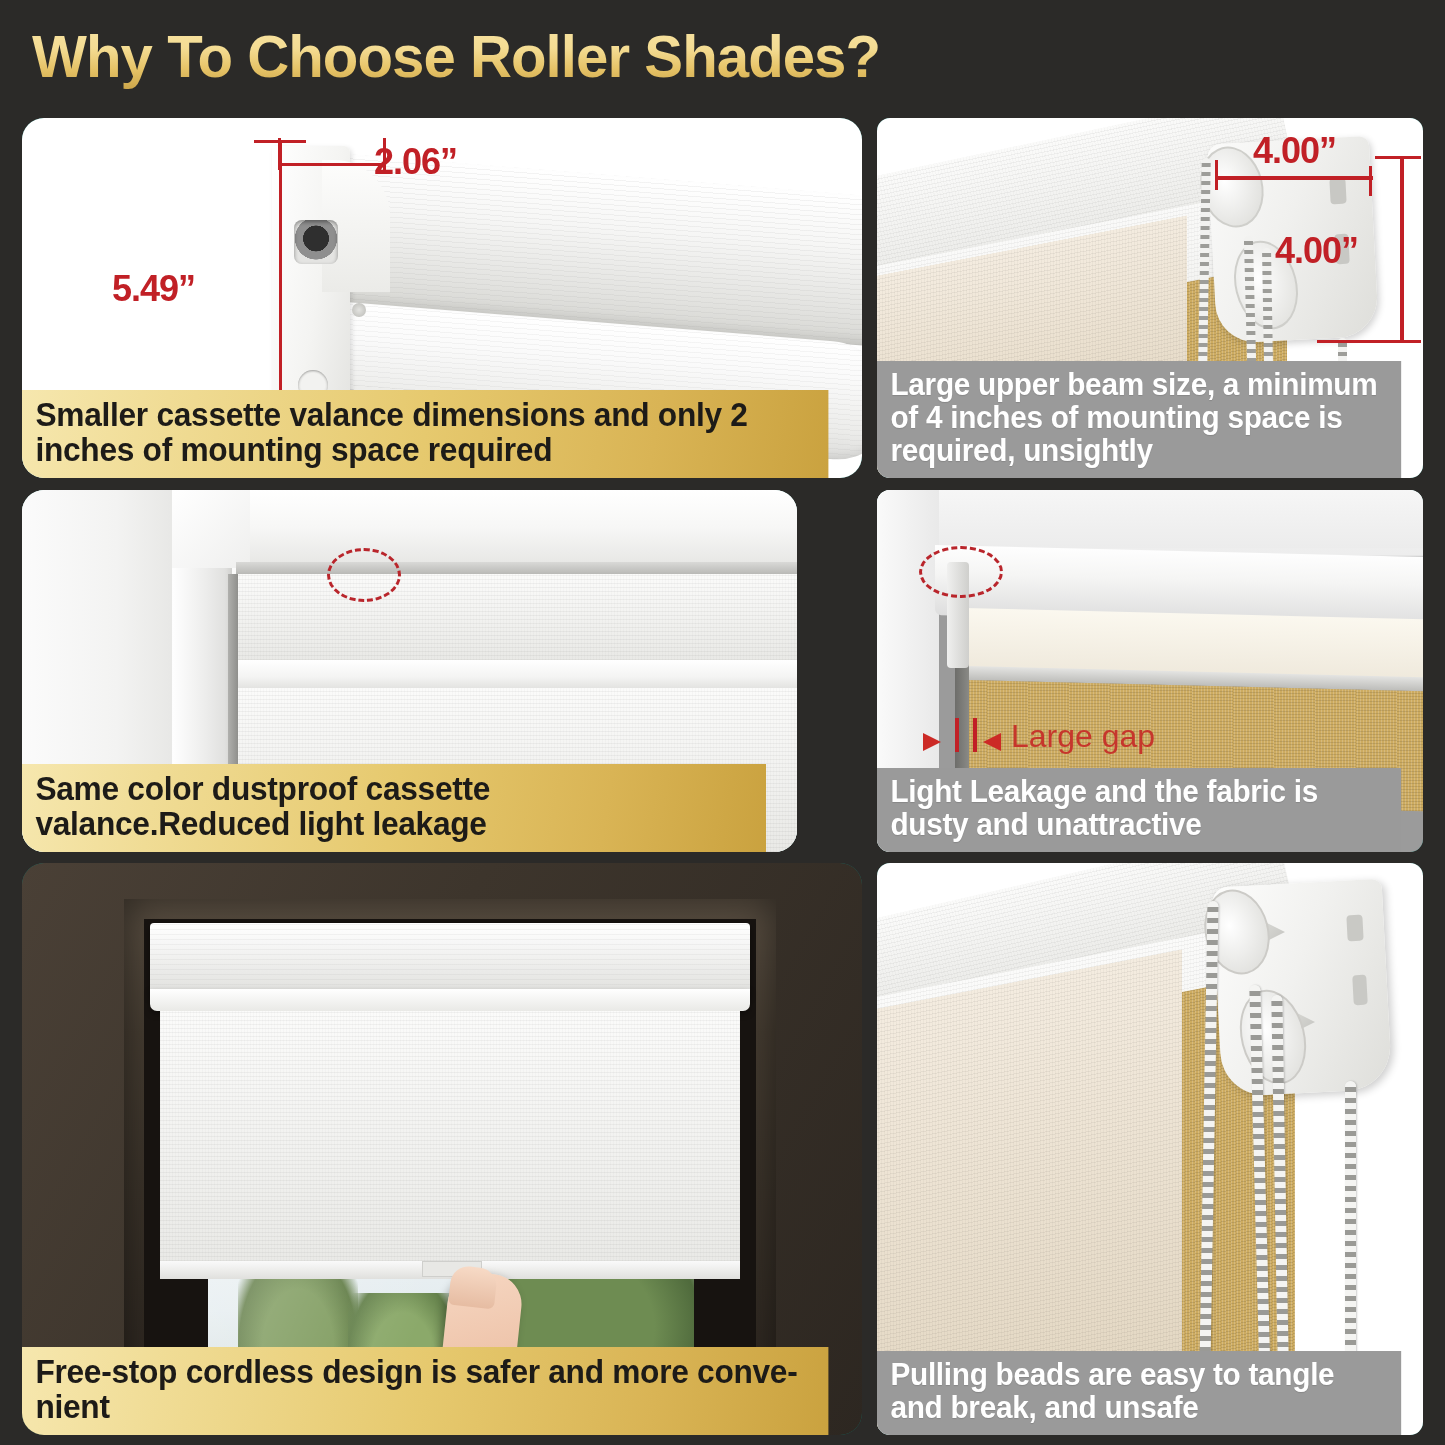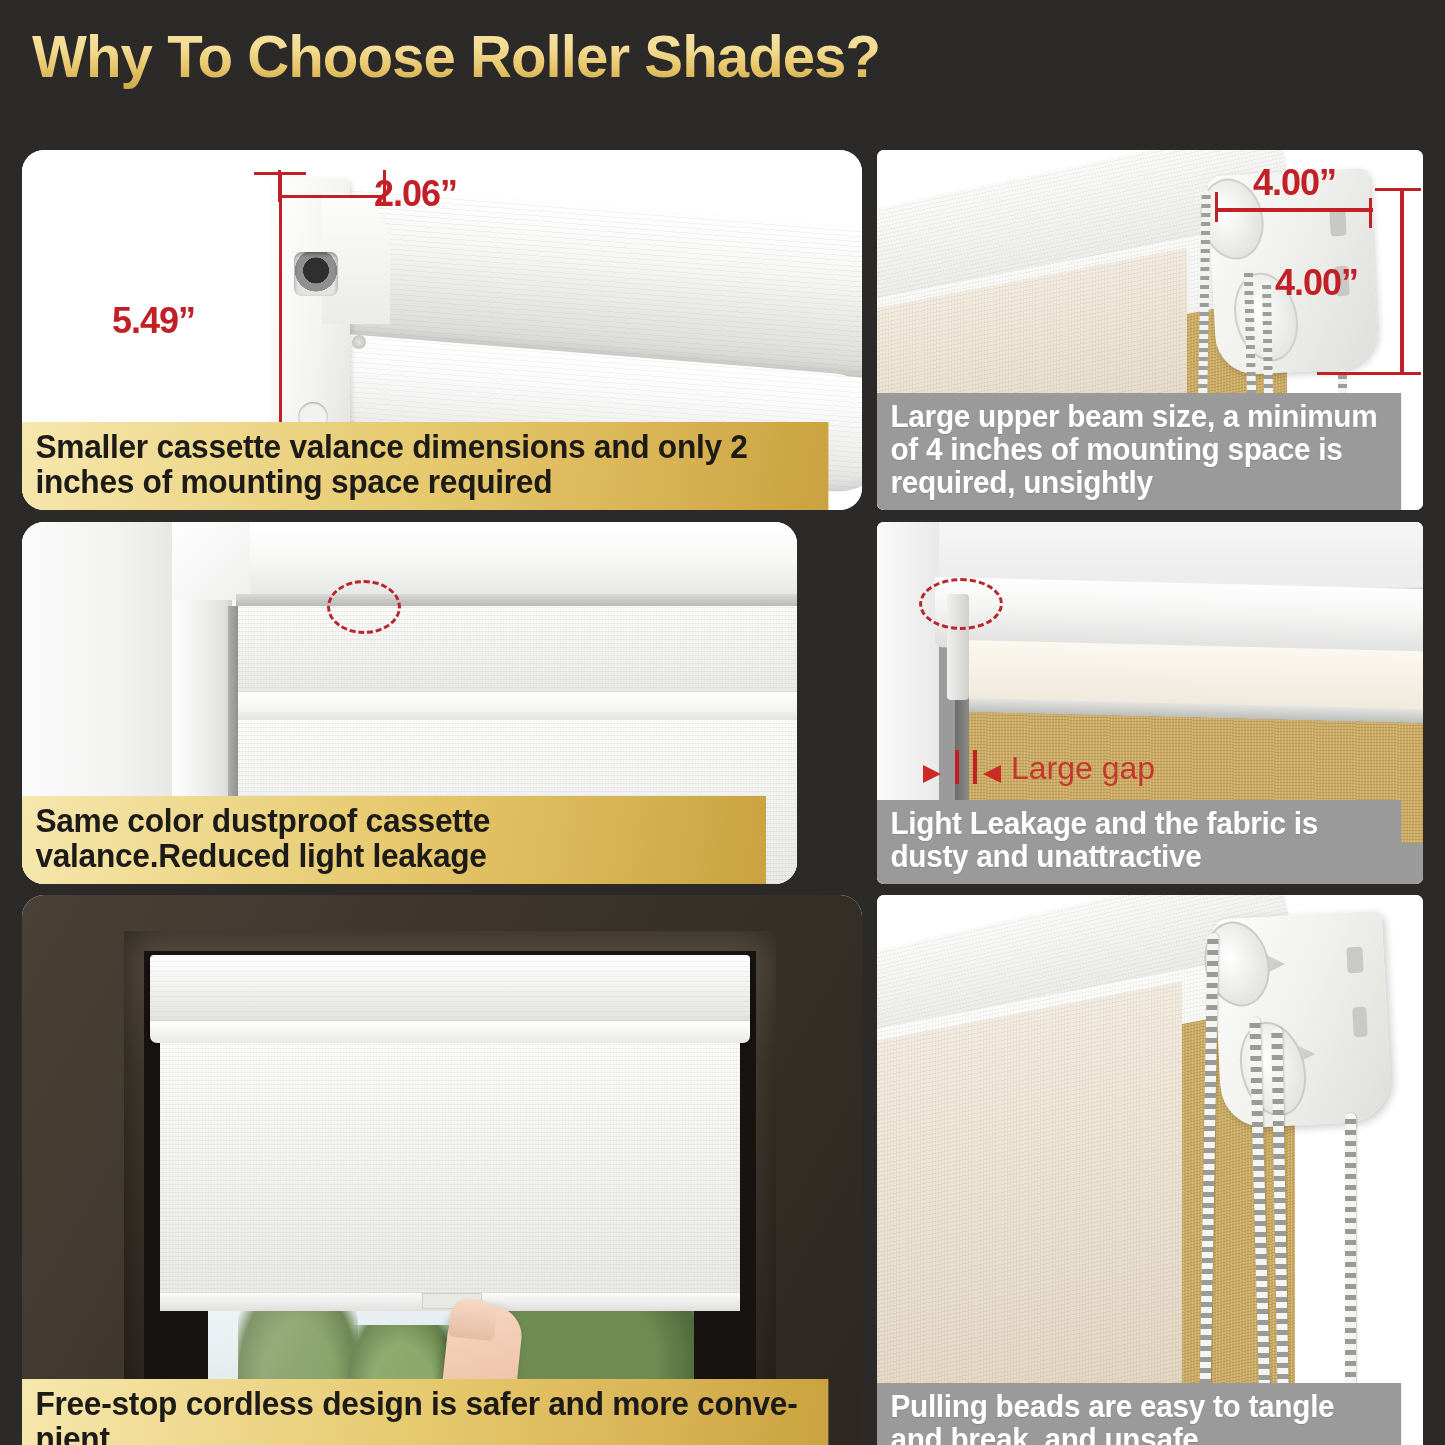--- a/index.html
+++ b/index.html
@@ -19,23 +19,23 @@
     font-size:60px;font-weight:bold;
     letter-spacing:-1px;
     transform:scaleX(0.97);transform-origin:left center;
     background:linear-gradient(180deg,#f7e3a4 0%,#f4dc93 38%,#e6c367 68%,#c9a347 100%);
     -webkit-background-clip:text;background-clip:text;
     -webkit-text-fill-color:transparent;color:#e8cc74;
     white-space:nowrap;
   }
   
   .grid{position:absolute;left:0;top:108px;width:1445px;height:1337px;}
-  .panel{position:absolute;overflow:hidden;background:#ffffff;margin-top:32px;}
+  .panel{position:absolute;overflow:hidden;background:#0f766e;}
   .panel.left{border-radius:22px;}
-  .panel.right{border-radius:7px;}
+  .panel.right{border-radius:13px;}
   .photo{position:absolute;left:0;top:0;width:100%;bottom:0;overflow:hidden;}
   
   .cap{
     position:absolute;left:0;right:0;bottom:0;
     padding:8px 14px 10px 14px;
     box-sizing:border-box;
     font-weight:bold;
     line-height:1.06;
     letter-spacing:-0.3px;
   }

